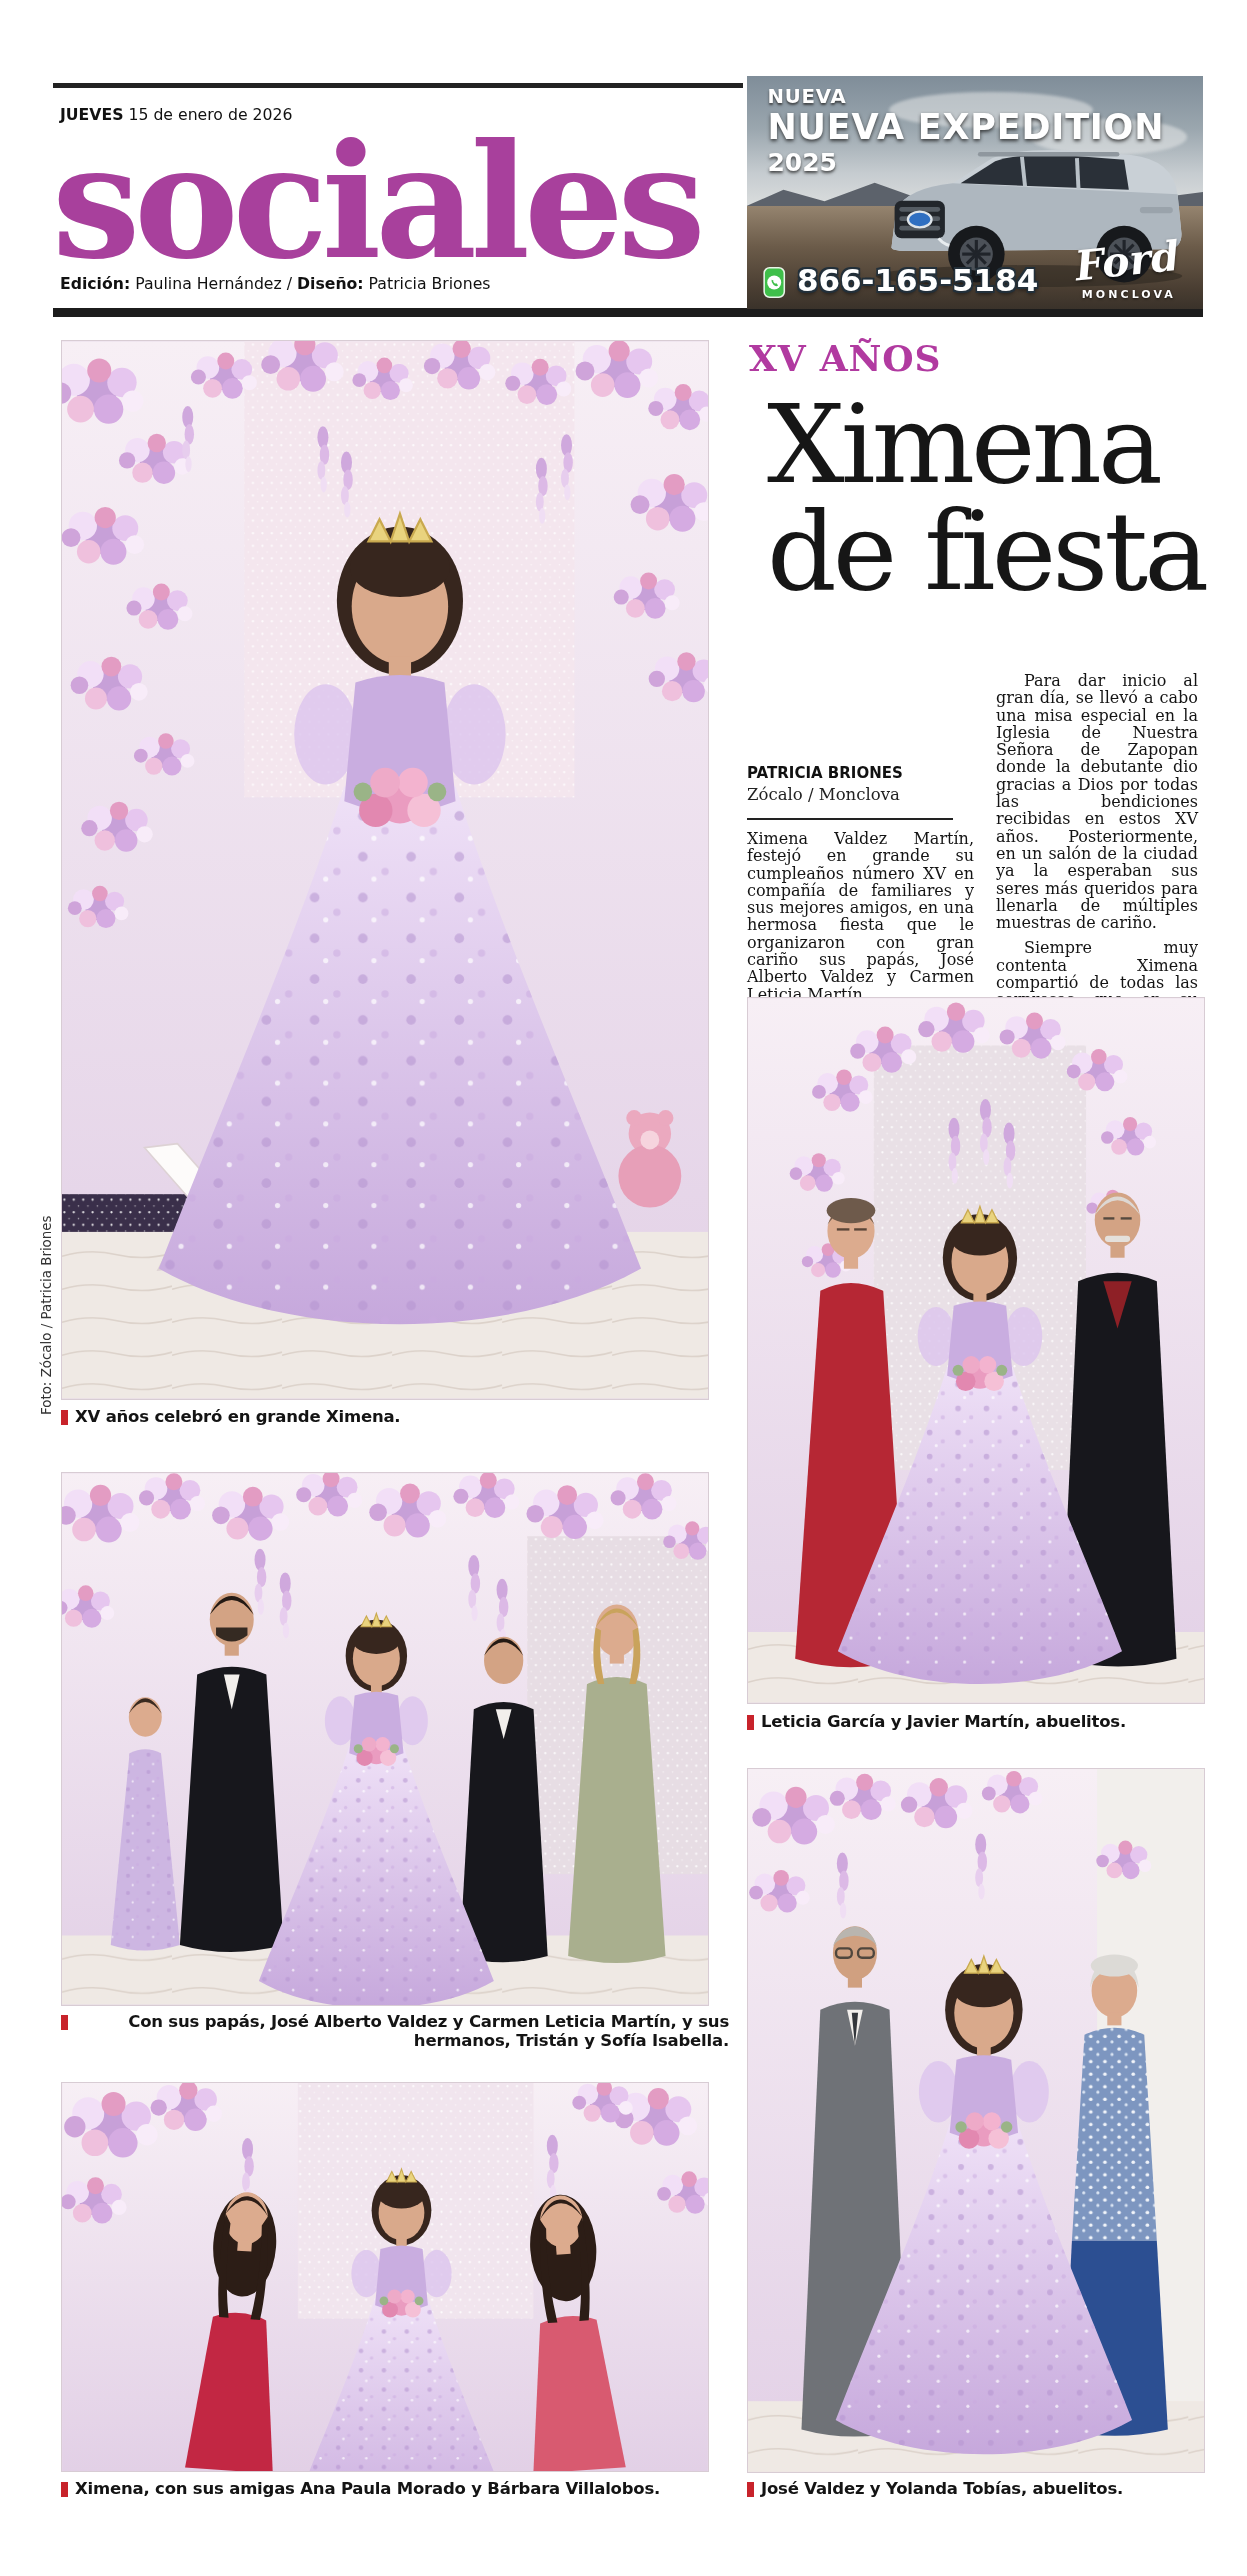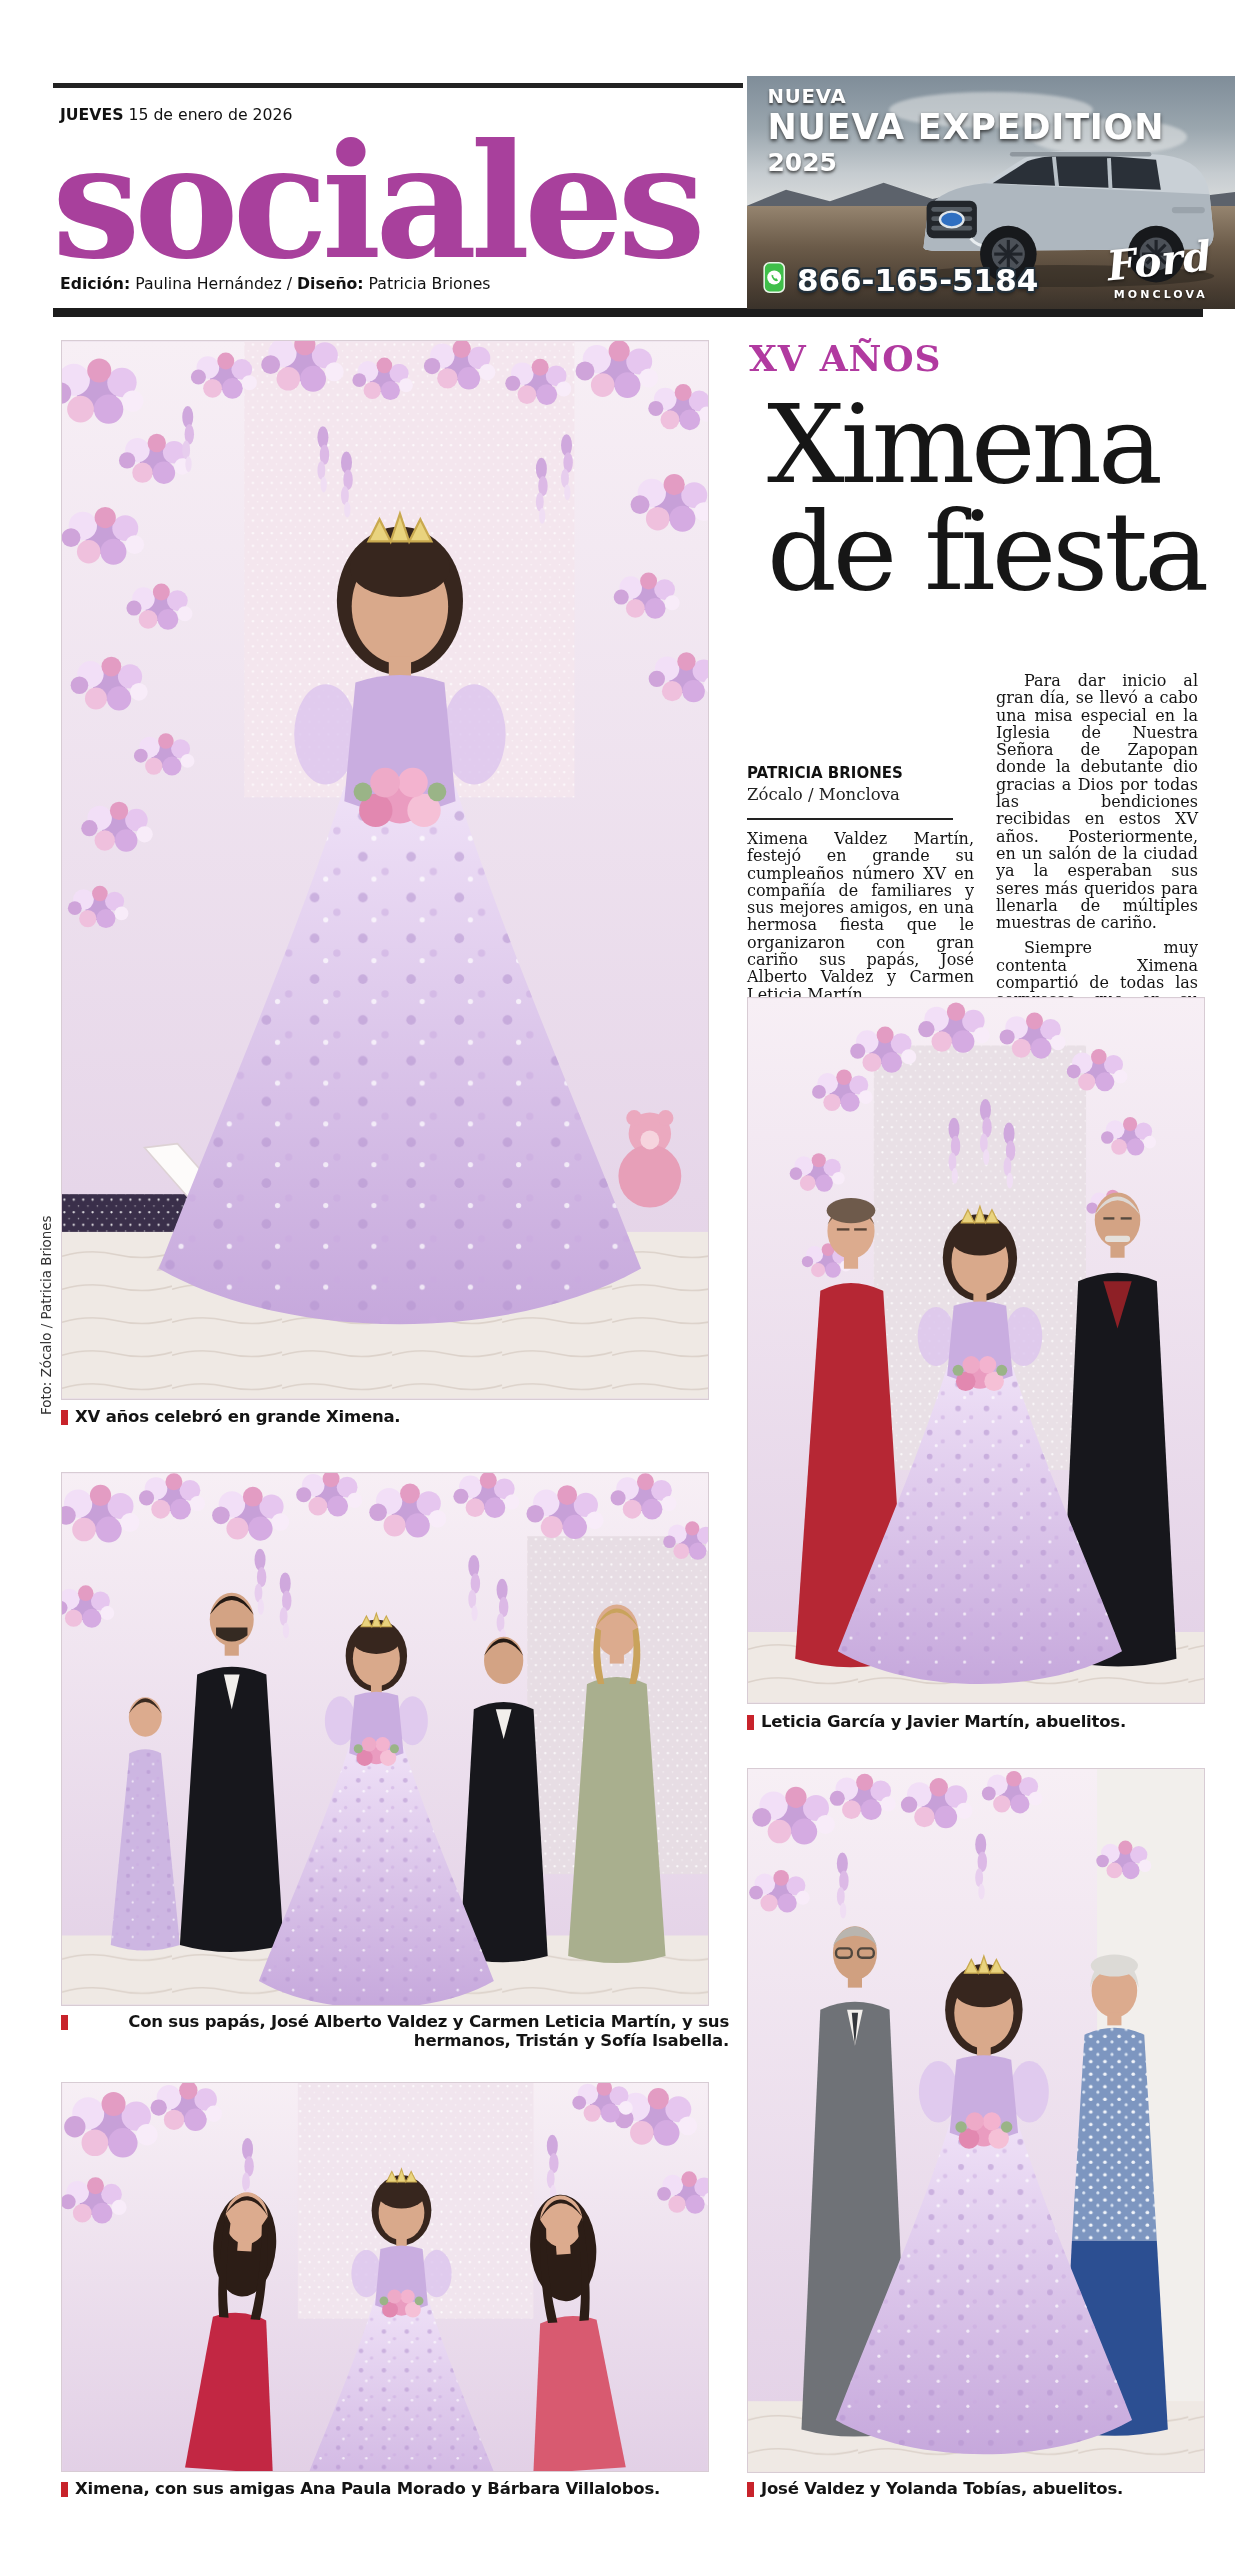--- a/index.html
+++ b/index.html
@@ -11,36 +11,36 @@
   .top-rule{left:53px;top:83px;width:690px;height:4.7px;background:#222;}
   .date-line{left:60px;top:105px;font-family:"DejaVu Sans",sans-serif;font-size:15.7px;color:#111;}
   .date-line b{font-weight:bold;}
   .masthead{left:52px;top:124px;font-family:"DejaVu Serif",serif;font-weight:bold;
             font-size:157px;line-height:1;letter-spacing:-6.3px;color:#a8409c;}
   .credits{left:60px;top:274px;font-family:"DejaVu Sans",sans-serif;font-size:15.7px;color:#111;}
   .credits b{font-weight:bold;}
   .black-bar{left:53px;top:308px;width:1150px;height:8.6px;background:#1c1c1c;}
 
   
-  .ad{left:747px;top:76px;width:456px;height:233px;overflow:hidden;background:#7d8894;padding-left:32px;}
+  .ad{left:747px;top:76px;width:456px;height:233px;overflow:hidden;background:#7d8894;}
   .ad-sky{position:absolute;left:0;top:0;width:100%;height:130px;
           background:linear-gradient(180deg,#7f8d99 0%,#9aa6ae 40%,#c6ccd0 75%,#dadddd 100%);}
   .ad-cloud{position:absolute;width:204px;height:36px;border-radius:50%;background:rgba(230,232,232,.55);filter:blur(1.6px);}
   .ad-mountains{position:absolute;left:0;top:93px;width:100%;height:46px;background:#5c626b;
         clip-path:polygon(0 80%,8% 45%,17% 70%,28% 30%,38% 65%,50% 38%,62% 70%,74% 42%,86% 68%,100% 50%,100% 100%,0 100%);}
   .ad-ground{position:absolute;left:0;top:130px;width:100%;height:103px;
           background:linear-gradient(180deg,#95846f 0%,#6b5b49 40%,#4a3e32 80%,#3a322a 100%);}
   .ad-kicker{position:absolute;left:20.4px;top:9.4px;font-family:"DejaVu Sans",sans-serif;font-weight:bold;
              font-size:19.7px;color:#fff;text-shadow:0 1.6px 2.4px rgba(40,40,40,.8);letter-spacing:0.8px;}
   .ad-title{position:absolute;left:20.4px;top:31px;font-family:"DejaVu Sans",sans-serif;font-weight:bold;
             font-size:35px;color:#fff;letter-spacing:0.8px;text-shadow:0 2.4px 3.9px rgba(30,30,30,.8);}
   .ad-year{position:absolute;left:20.4px;top:72px;font-family:"DejaVu Sans",sans-serif;font-weight:bold;
            font-size:25px;color:#fff;text-shadow:0 1.6px 3.1px rgba(30,30,30,.8);}
   .ad-suv{position:absolute;right:4.7px;top:46px;}
-  .ad-phone-row{position:absolute;left:14px;bottom:11px;display:flex;align-items:flex-start;gap:7.9px;}
+  .ad-phone-row{position:absolute;left:14px;bottom:11px;display:flex;align-items:flex-end;gap:7.9px;}
   .ad-phone{font-family:"DejaVu Sans",sans-serif;font-weight:bold;font-size:31px;color:#fff;
             text-shadow:1.6px 1.6px 0 #23303a,-1.6px 1.6px 0 #23303a,1.6px -1.6px 0 #23303a,-1.6px -1.6px 0 #23303a,0 3.1px 4.7px rgba(0,0,0,.6);}
   .ad-brand{position:absolute;right:23.6px;bottom:23.6px;font-family:"DejaVu Serif",serif;font-style:italic;
             font-weight:bold;font-size:41px;color:#fff;transform:rotate(-6deg);text-shadow:0 1.6px 3.1px rgba(0,0,0,.5);}
   .ad-dealer{position:absolute;right:27px;bottom:7.9px;font-family:"DejaVu Sans",sans-serif;font-weight:bold;
              font-size:11px;letter-spacing:3.1px;color:#fff;text-shadow:0 0.8px 2.4px rgba(0,0,0,.7);}
 
   
   .kicker{left:749px;top:337px;font-family:"DejaVu Serif",serif;font-weight:bold;font-size:36px;
           color:#b13aa0;letter-spacing:0.8px;}

